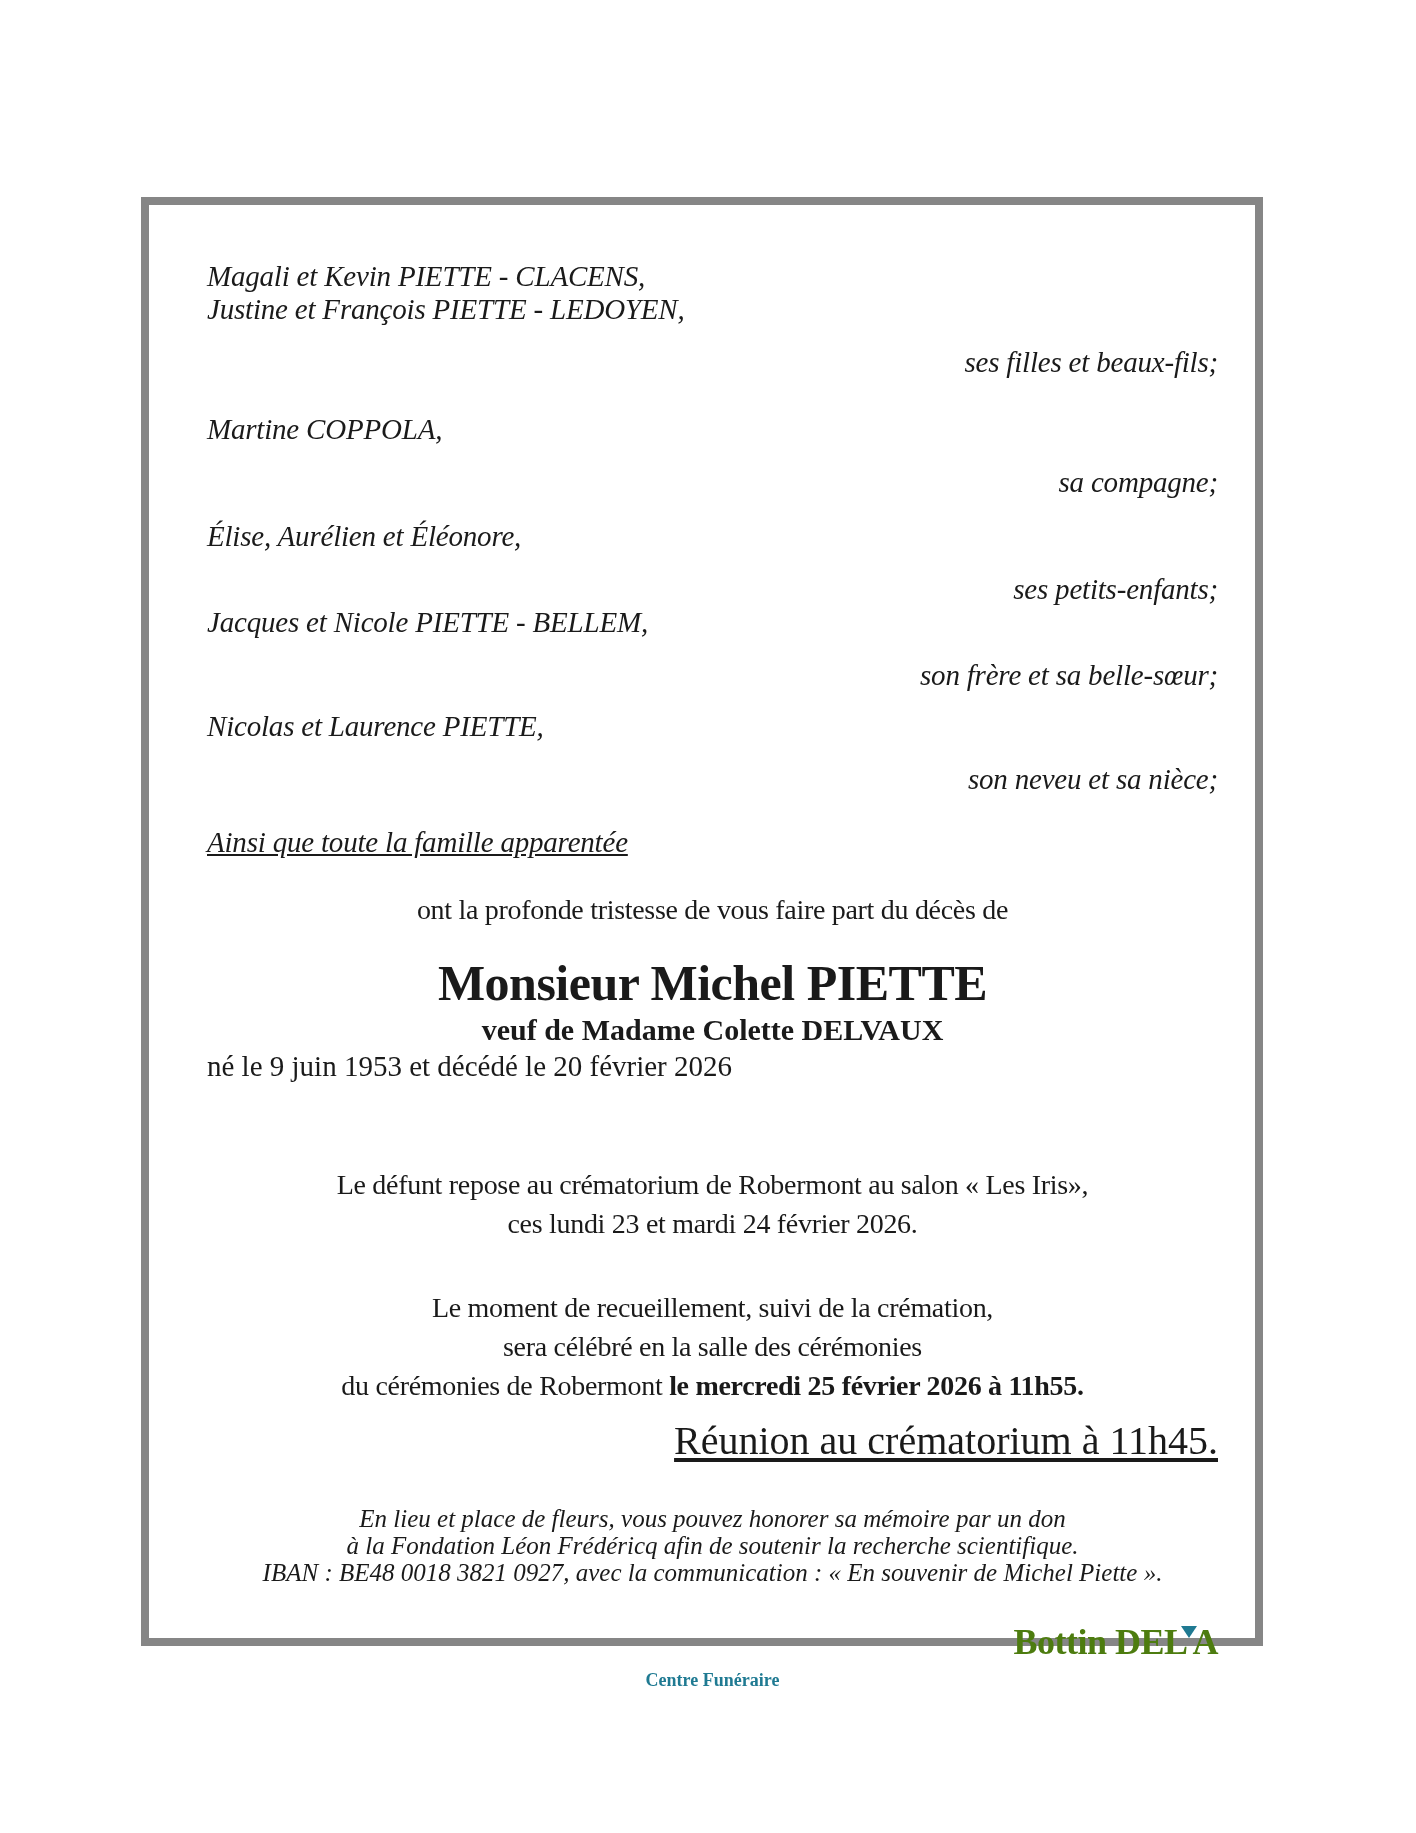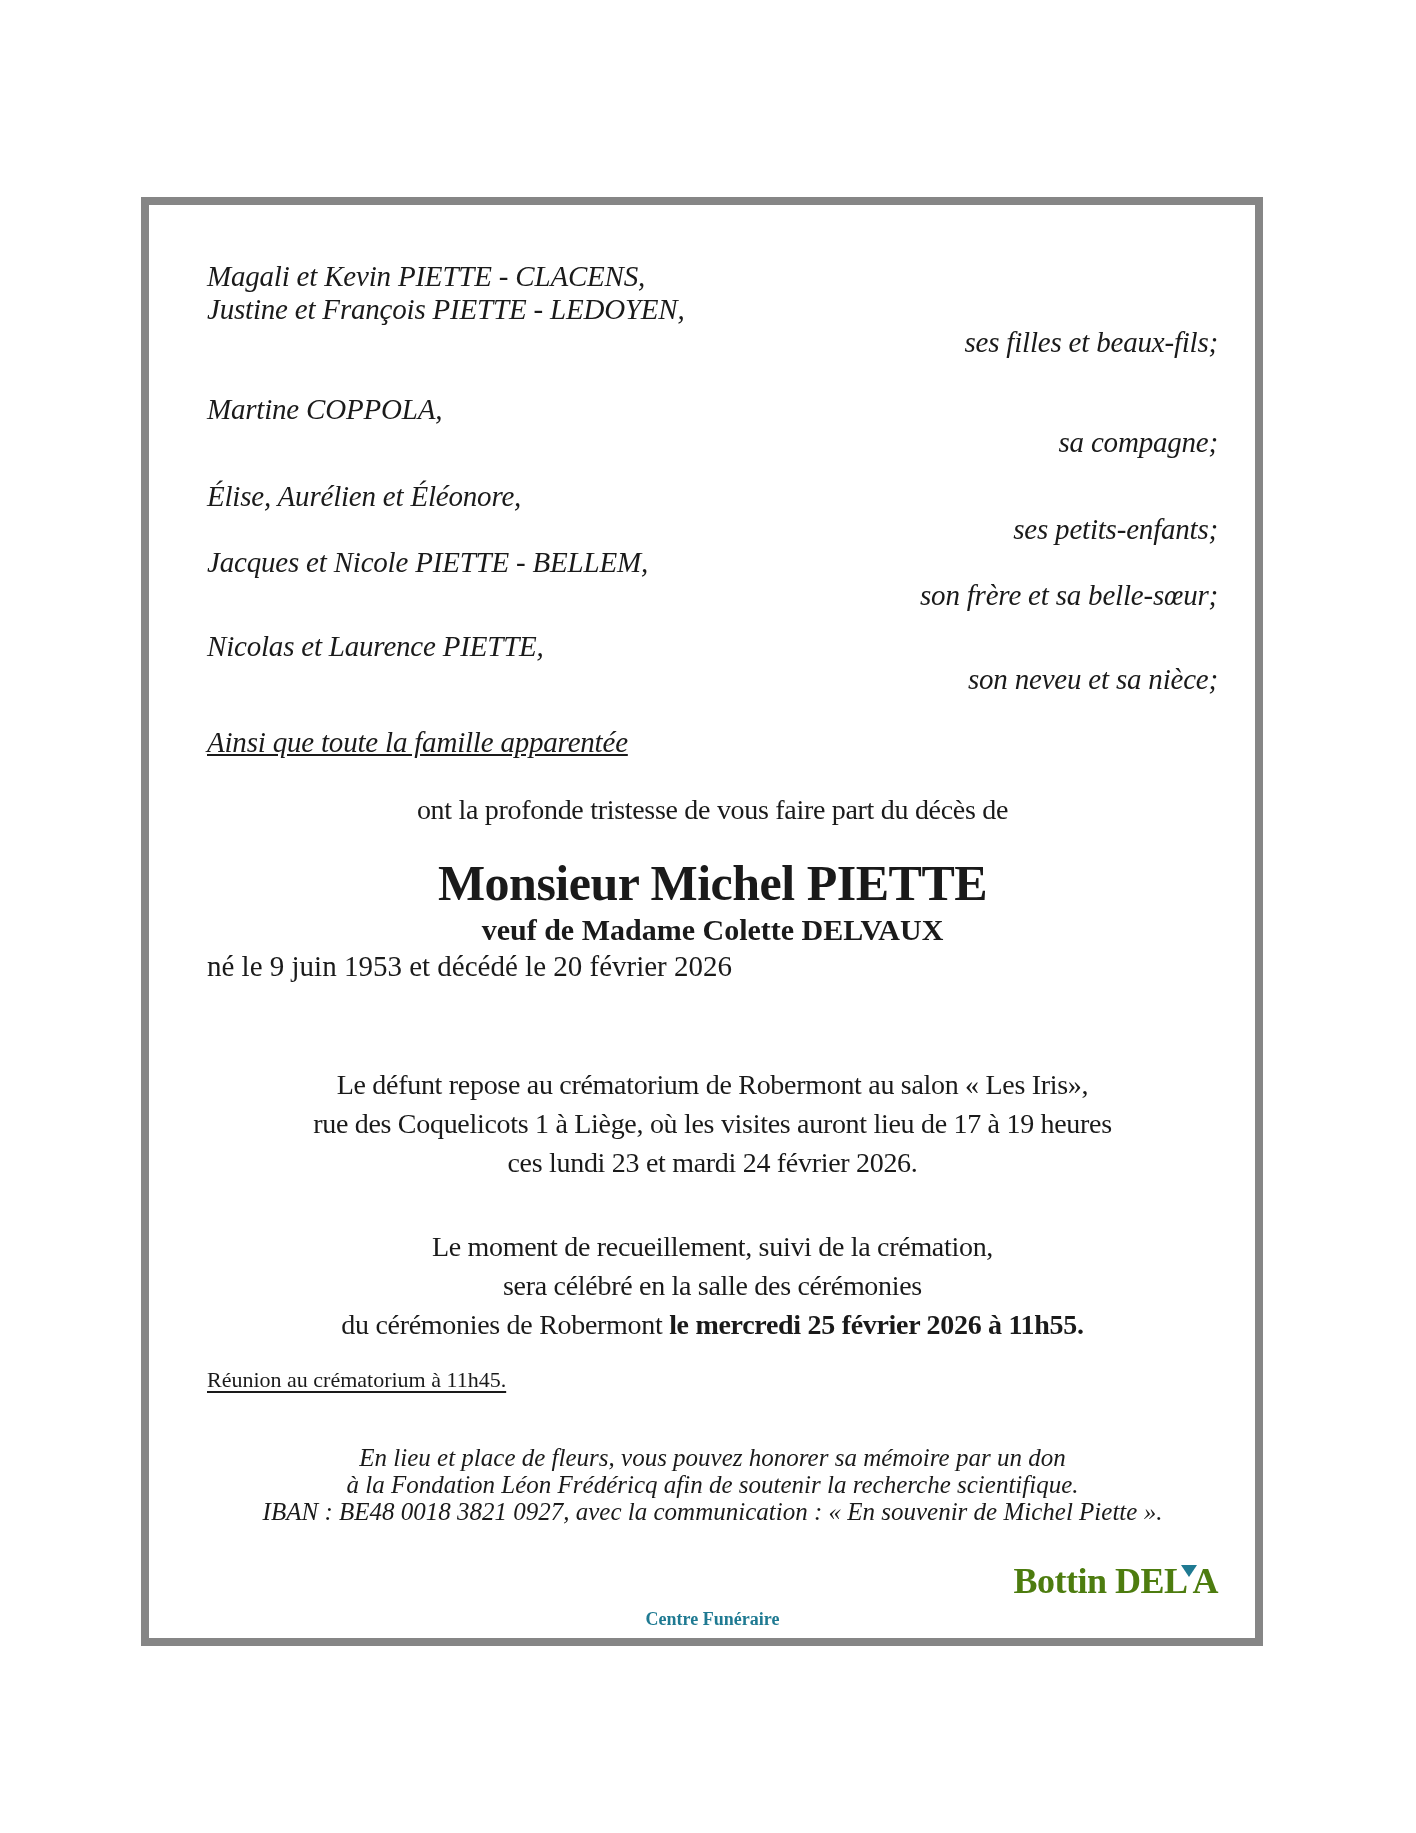--- a/index.html
+++ b/index.html
@@ -34,21 +34,21 @@
     box-sizing: border-box;
   }
   
   .family p {
     margin: 0;
     font-style: italic;
     font-size: 29px;
     line-height: 33px;
     letter-spacing: -0.2px;
   }
-  .family .relation { text-align: right; }
+  .family .relation { text-align: right; margin-top: 20px; }
   .group-2 { margin-top: 34px; }
   .group-3 { margin-top: 21px; }
   .group-4 { margin-top: 0px;  }
   .group-5 { margin-top: 18px; }
   .group-6 { margin-top: 30px; text-decoration: underline; }
 
   .intro {
     margin: 31px 0 0 0;
     text-align: center;
     font-size: 28px;
@@ -81,22 +81,22 @@
     text-align: center;
     font-size: 28px;
     line-height: 39px;
     letter-spacing: -0.3px;
     white-space: nowrap;
   }
   .ceremony { margin-top: 45px; }
   .ceremony .bold { font-weight: bold; }
   .meeting {
     margin: 17px 0 0 0;
-    text-align: left;
-    font-size: 22px;
+    text-align: right;
+    font-size: 40px;
     line-height: 38px;
   }
   .meeting span {
     text-decoration: underline;
     text-underline-offset: 4px;
   }
   .donation { margin-top: 45px; }
   .donation p {
     margin: 0;
     text-align: center;
@@ -167,21 +167,20 @@
       </div>
 
       <p class="intro">ont la profonde tristesse de vous faire part du décès de</p>
 
       <h1 class="deceased-name">Monsieur Michel PIETTE</h1>
       <p class="deceased-widower">veuf de Madame Colette DELVAUX</p>
       <p class="deceased-dates">né le 9 juin 1953 et décédé le 20 février 2026</p>
 
       <div class="visitation">
         <p>Le défunt repose au crématorium de Robermont au salon « Les Iris»,</p>
-        <p>rue des Coquelicots 1 à Liège, où les visites auront lieu de 17 à 19 heures</p>
         <p>ces lundi 23 et mardi 24 février 2026.</p>
       </div>
 
       <div class="ceremony">
         <p>Le moment de recueillement, suivi de la crémation,</p>
         <p>sera célébré en la salle des cérémonies</p>
         <p><span>du cérémonies de Robermont</span> <span class="bold">le mercredi 25 février 2026 à 11h55.</span></p>
       </div>
 
       <p class="meeting"><span>Réunion au crématorium à 11h45.</span></p>

